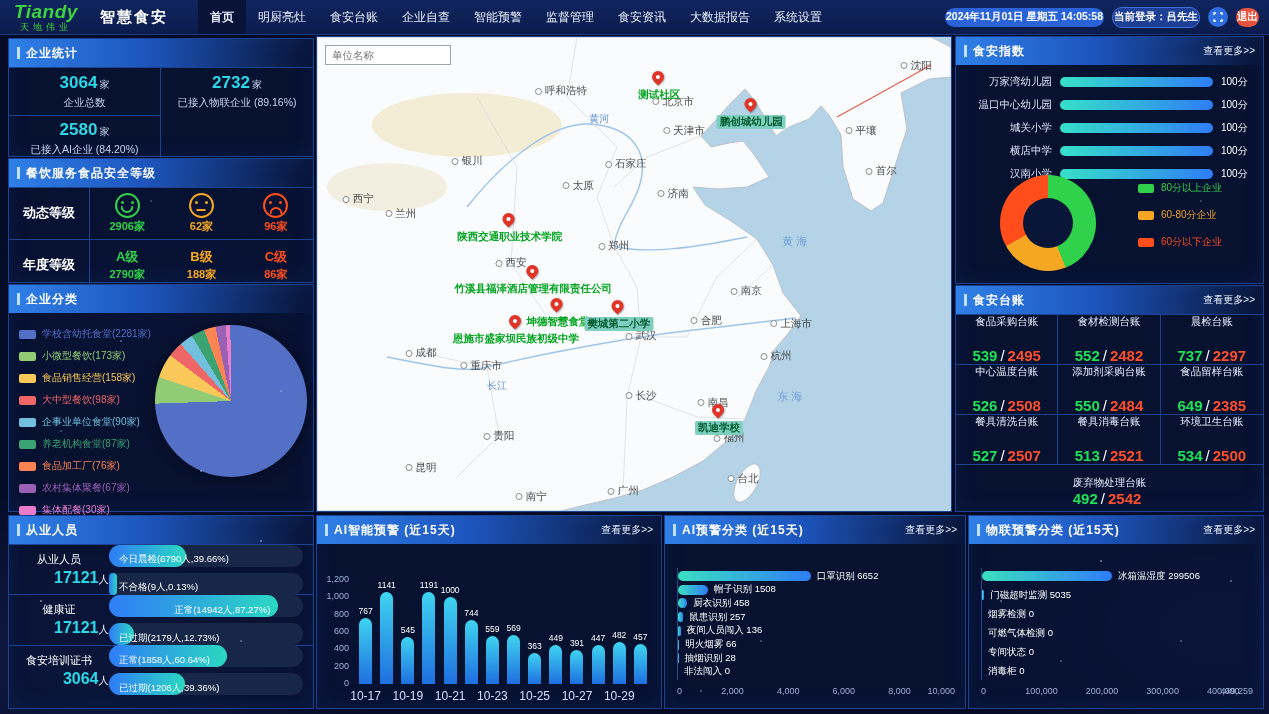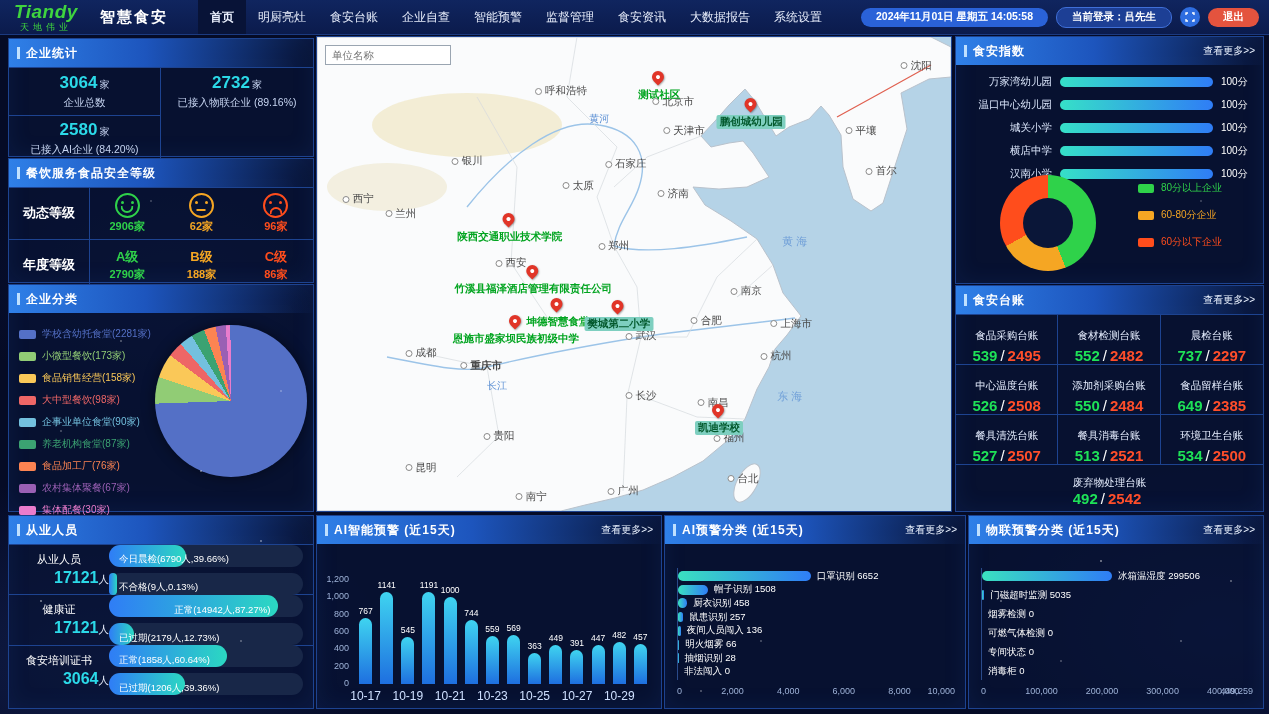--- a/index.html
+++ b/index.html
@@ -21,21 +21,21 @@
   .topbar{position:absolute;left:0;top:0;right:0;height:34px;background:linear-gradient(180deg,#10255f,#0b1b4c);
     display:flex;align-items:center;z-index:30;border-bottom:1px solid #1b3a80;}
   .logo{display:flex;flex-direction:column;align-items:center;line-height:1;padding:0 12px 0 14px;}
   .logo .t1{font-size:19px;font-weight:bold;font-style:italic;color:#3fd43f;letter-spacing:.5px;}
   .logo .t2{font-size:9px;color:#3fd43f;letter-spacing:4px;margin-top:2px;}
   .apptitle{font-size:15px;font-weight:bold;letter-spacing:2px;margin:0 30px 0 10px;}
   .nav{display:flex;height:100%;align-items:stretch;}
   .nav .item{display:flex;align-items:center;padding:0 12px;font-size:12px;color:#e8eefc;cursor:pointer;}
   .nav .item.active{background:#081337;font-weight:bold;}
   .tright{margin-left:auto;display:flex;align-items:center;gap:8px;padding-right:10px;}
-  .pill{height:19px;display:flex;align-items:center;padding:0 15px;border-radius:10px;font-size:10.5px;font-weight:bold;}
+  .pill{height:19px;display:flex;align-items:center;padding:0 1px;border-radius:10px;font-size:10.5px;font-weight:bold;}
   .pill.date{background:#2a62d8;}
   .pill.login{background:#1d3f95;border:1px solid #3f6fd8;}
   .roundbtn{width:20px;height:20px;border-radius:50%;background:#2e6de0;display:flex;align-items:center;justify-content:center;cursor:pointer;}
   .pill.logout{background:#e4533e;cursor:pointer;}
   
   .panel{position:absolute;background:rgba(9,19,53,.72);border:1px solid #1d4390;
     box-shadow:inset 0 0 22px rgba(40,90,200,.12);}
   .phead{height:28px;background:linear-gradient(90deg,#2f80e8,#1d55bd 45%,rgba(20,45,110,.05));
     display:flex;align-items:center;padding:0 8px;}
   .phead .accent{width:3px;height:12px;background:#bfe0ff;margin-right:6px;}
@@ -90,21 +90,21 @@
   .idx-bar{flex:1;height:10px;border-radius:5px;background:linear-gradient(90deg,#36e0c8,#2f7df6);}
   .idx-score{width:32px;font-size:10px;color:#fff;flex:0 0 auto;}
   .donut-area{position:absolute;left:0;right:0;bottom:8px;height:102px;}
   .donut{position:absolute;left:44px;top:2px;width:96px;height:96px;border-radius:50%;}
   .donut::after{content:"";position:absolute;left:50%;top:50%;width:50px;height:50px;border-radius:50%;background:#0a1638;transform:translate(-50%,-50%);}
   .dlegend{position:absolute;left:182px;top:8px;display:flex;flex-direction:column;gap:13px;}
   .dl-item{display:flex;align-items:center;gap:7px;font-size:10px;}
   .dl-sw{width:16px;height:9px;border-radius:2px;}
   
   .lgrid{display:grid;grid-template-columns:1fr 1fr 1fr;height:150px;}
-  .lcell{display:flex;flex-direction:column;align-items:center;justify-content:flex-end;gap:4px;border-right:1px solid #1d4390;border-top:1px solid #1d4390;}
+  .lcell{display:flex;flex-direction:column;align-items:center;justify-content:space-between;gap:16px;border-right:1px solid #1d4390;border-top:1px solid #1d4390;}
   .lcell:nth-child(3n){border-right:none;}
   .lfoot{height:52px;display:flex;flex-direction:column;align-items:center;justify-content:center;gap:4px;border-top:1px solid #1d4390;}
   .llabel{font-size:10.5px;color:#e6eeff;}
   .lnums{font-size:15px;font-weight:bold;}
   .lnums .g{color:#1ee257;} .lnums .sep{color:#fff;font-weight:normal;margin:0 3px;} .lnums .r{color:#ff4e2a;}
   
   .sgroup{height:calc((100% - 22px)/3);display:flex;align-items:center;border-top:1px solid #1d4390;}
   .sg-left{width:100px;text-align:center;flex:0 0 auto;}
   .sg-name{font-size:11px;color:#fff;}
   .sg-val{font-size:16px;font-weight:bold;color:#2bd9e8;margin-top:2px;text-align:right;}
@@ -385,21 +385,21 @@
         <span>杭州</span>
       </div>
       <div class="city" style="left: 51.1%; top: 63.1%;">
         <span class="dot"></span>
         <span>武汉</span>
       </div>
       <div class="city" style="left: 16.4%; top: 66.7%;">
         <span class="dot"></span>
         <span>成都</span>
       </div>
-      <div class="city" style="left: 25.9%; top: 69.4%; font-weight: bold;">
+      <div class="city" style="left: 25.9%; top: 69.4%;">
         <span class="dot"></span>
         <span>重庆市</span>
       </div>
       <div class="city" style="left: 51.1%; top: 75.7%;">
         <span class="dot"></span>
         <span>长沙</span>
       </div>
       <div class="city" style="left: 62.5%; top: 77.2%;">
         <span class="dot"></span>
         <span>南昌</span>

